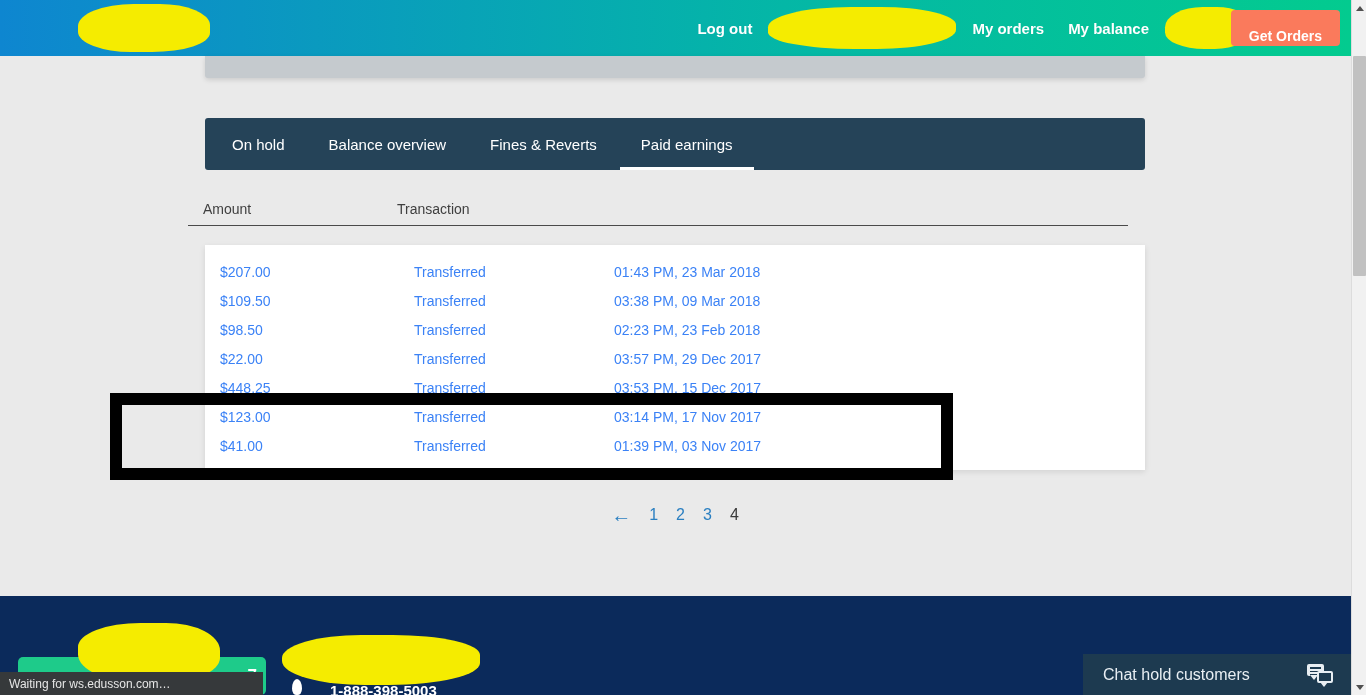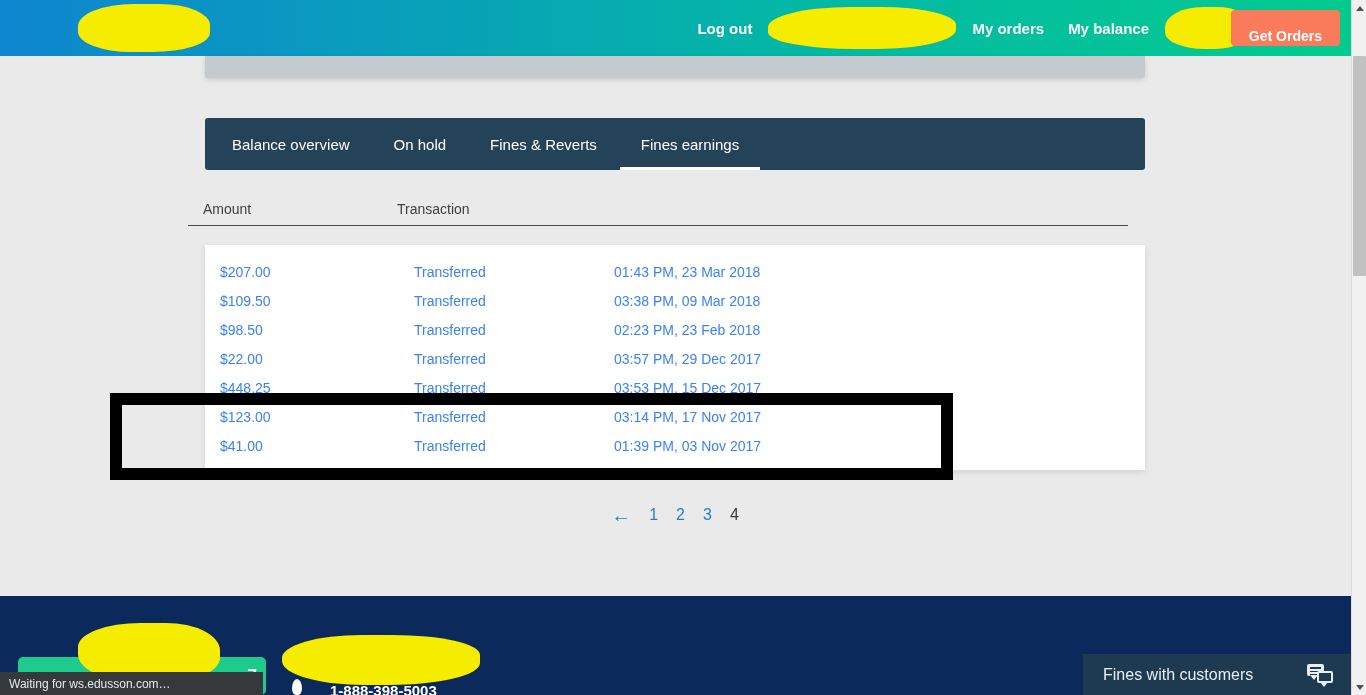--- a/index.html
+++ b/index.html
@@ -229,24 +229,24 @@
         <span class="nav-item">My balance</span>
         <span class="nav-redaction r2"></span>
       </div>
 
       <button class="cta-btn">Get Orders</button>
     </div>
 
     <div class="top-card"></div>
 
     <div class="tabbar">
+      <div class="tab">On hold</div>
       <div class="tab">Balance overview</div>
-      <div class="tab">On hold</div>
       <div class="tab">Fines &amp; Reverts</div>
-      <div class="tab active">Fines earnings</div>
+      <div class="tab active">Paid earnings</div>
     </div>
 
     <div class="table-head">
       <span class="col c-amount">Amount</span>
       <span class="col c-transaction">Transaction</span>
       <span class="col c-date">Date</span>
     </div>
 
     <div class="rows-card">
       <div class="row" style="top:13px">
@@ -299,21 +299,21 @@
     <div class="site-footer"></div>
     <div class="footer-green-btn">
       <span class="footer-green-num">7</span>
     </div>
     <div class="footer-redaction f1"></div>
     <div class="footer-redaction f2"></div>
     <div class="phone-icon"></div>
     <div class="footer-phone">1-888-398-5003</div>
 
     <div class="chat-widget">
-      <span class="chat-title">Fines with customers</span>
+      <span class="chat-title">Chat hold customers</span>
       <span class="chat-icon-wrap">
         <span class="bubble b1">
           <span class="bubble-lines">
               <i></i>
               <i></i>
               <i></i>
             </span>
         </span>
         <span class="bubble b2"></span>
       </span>

